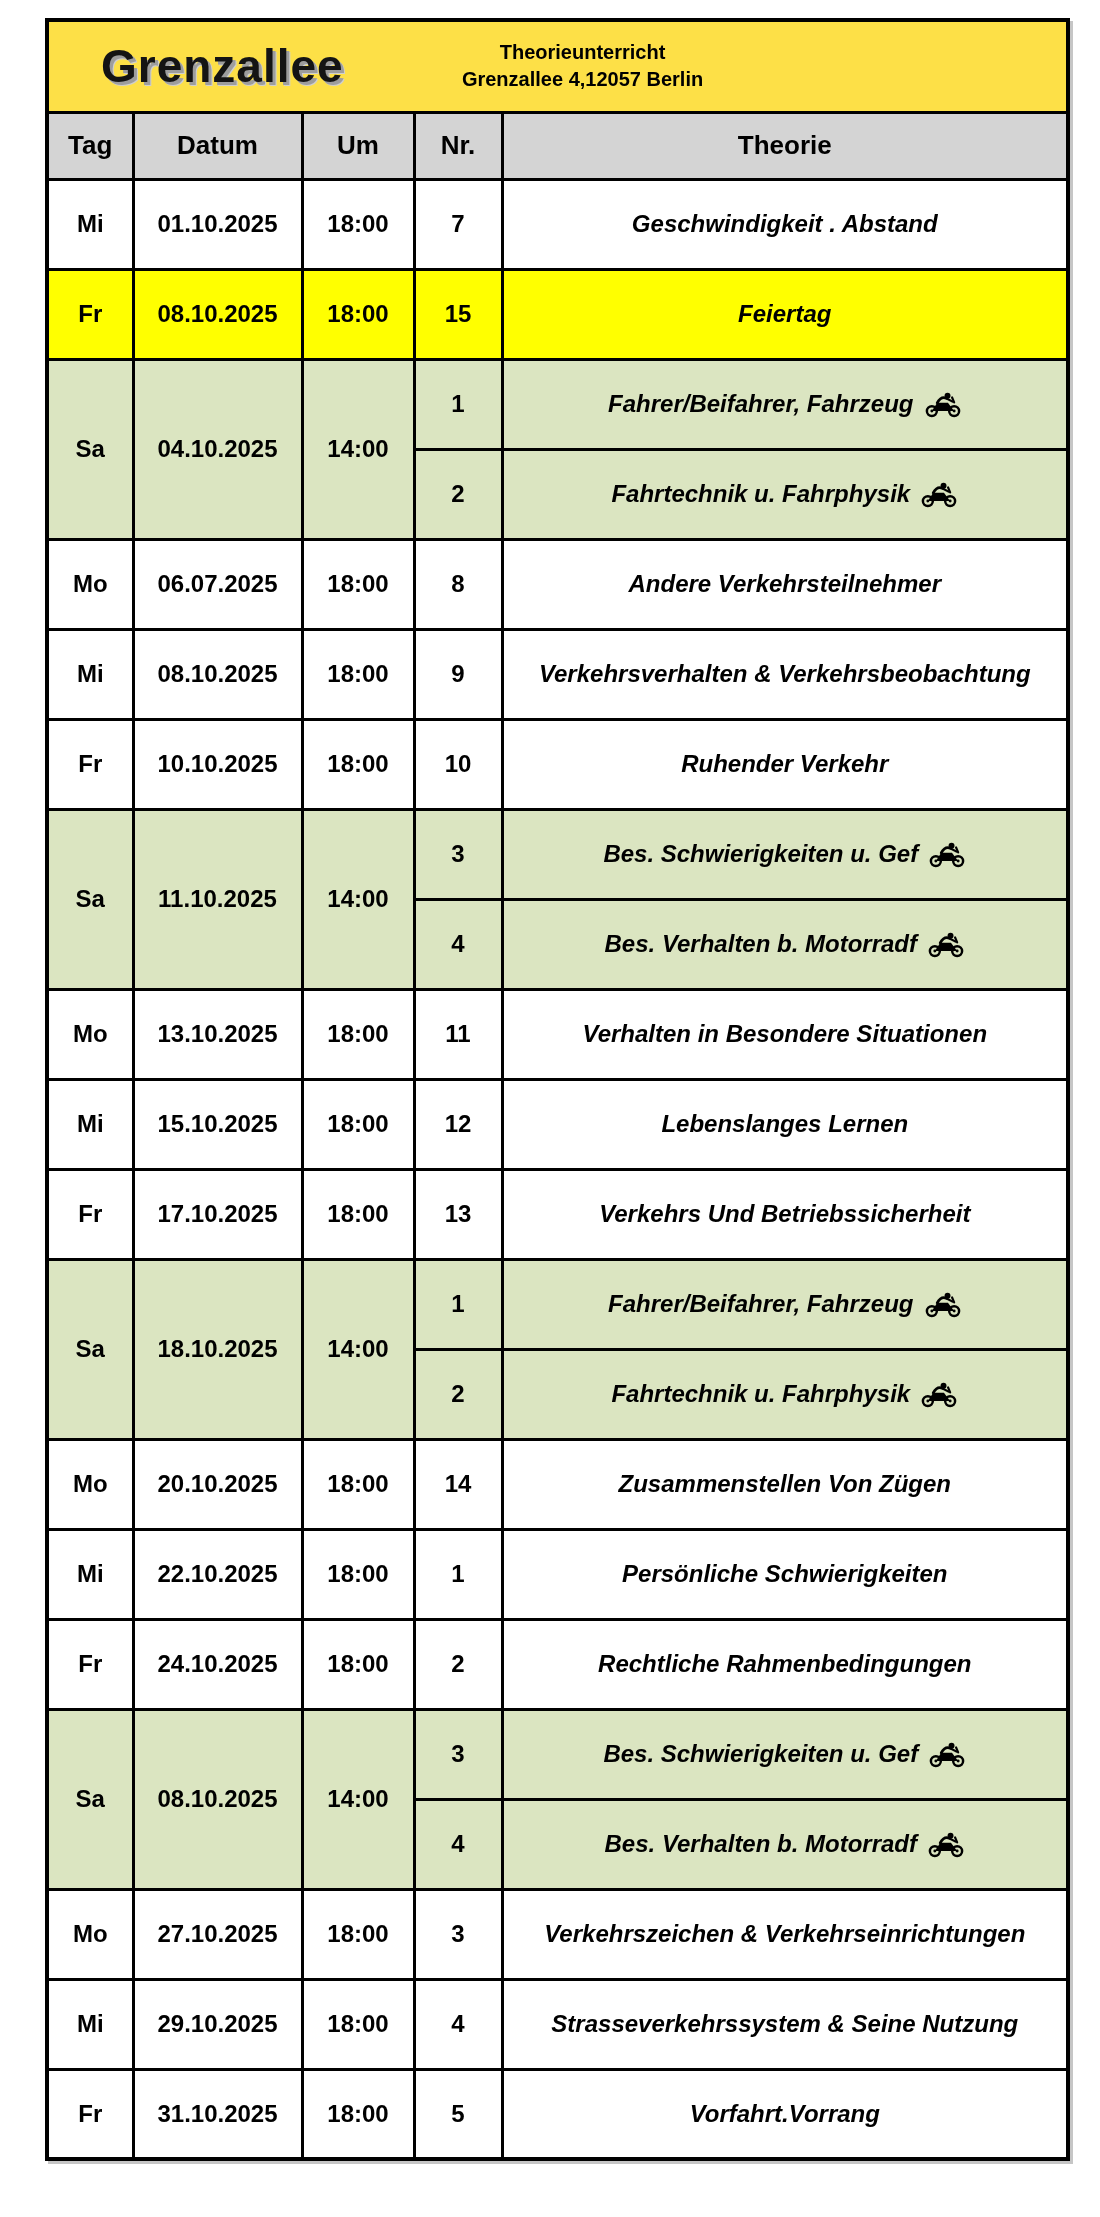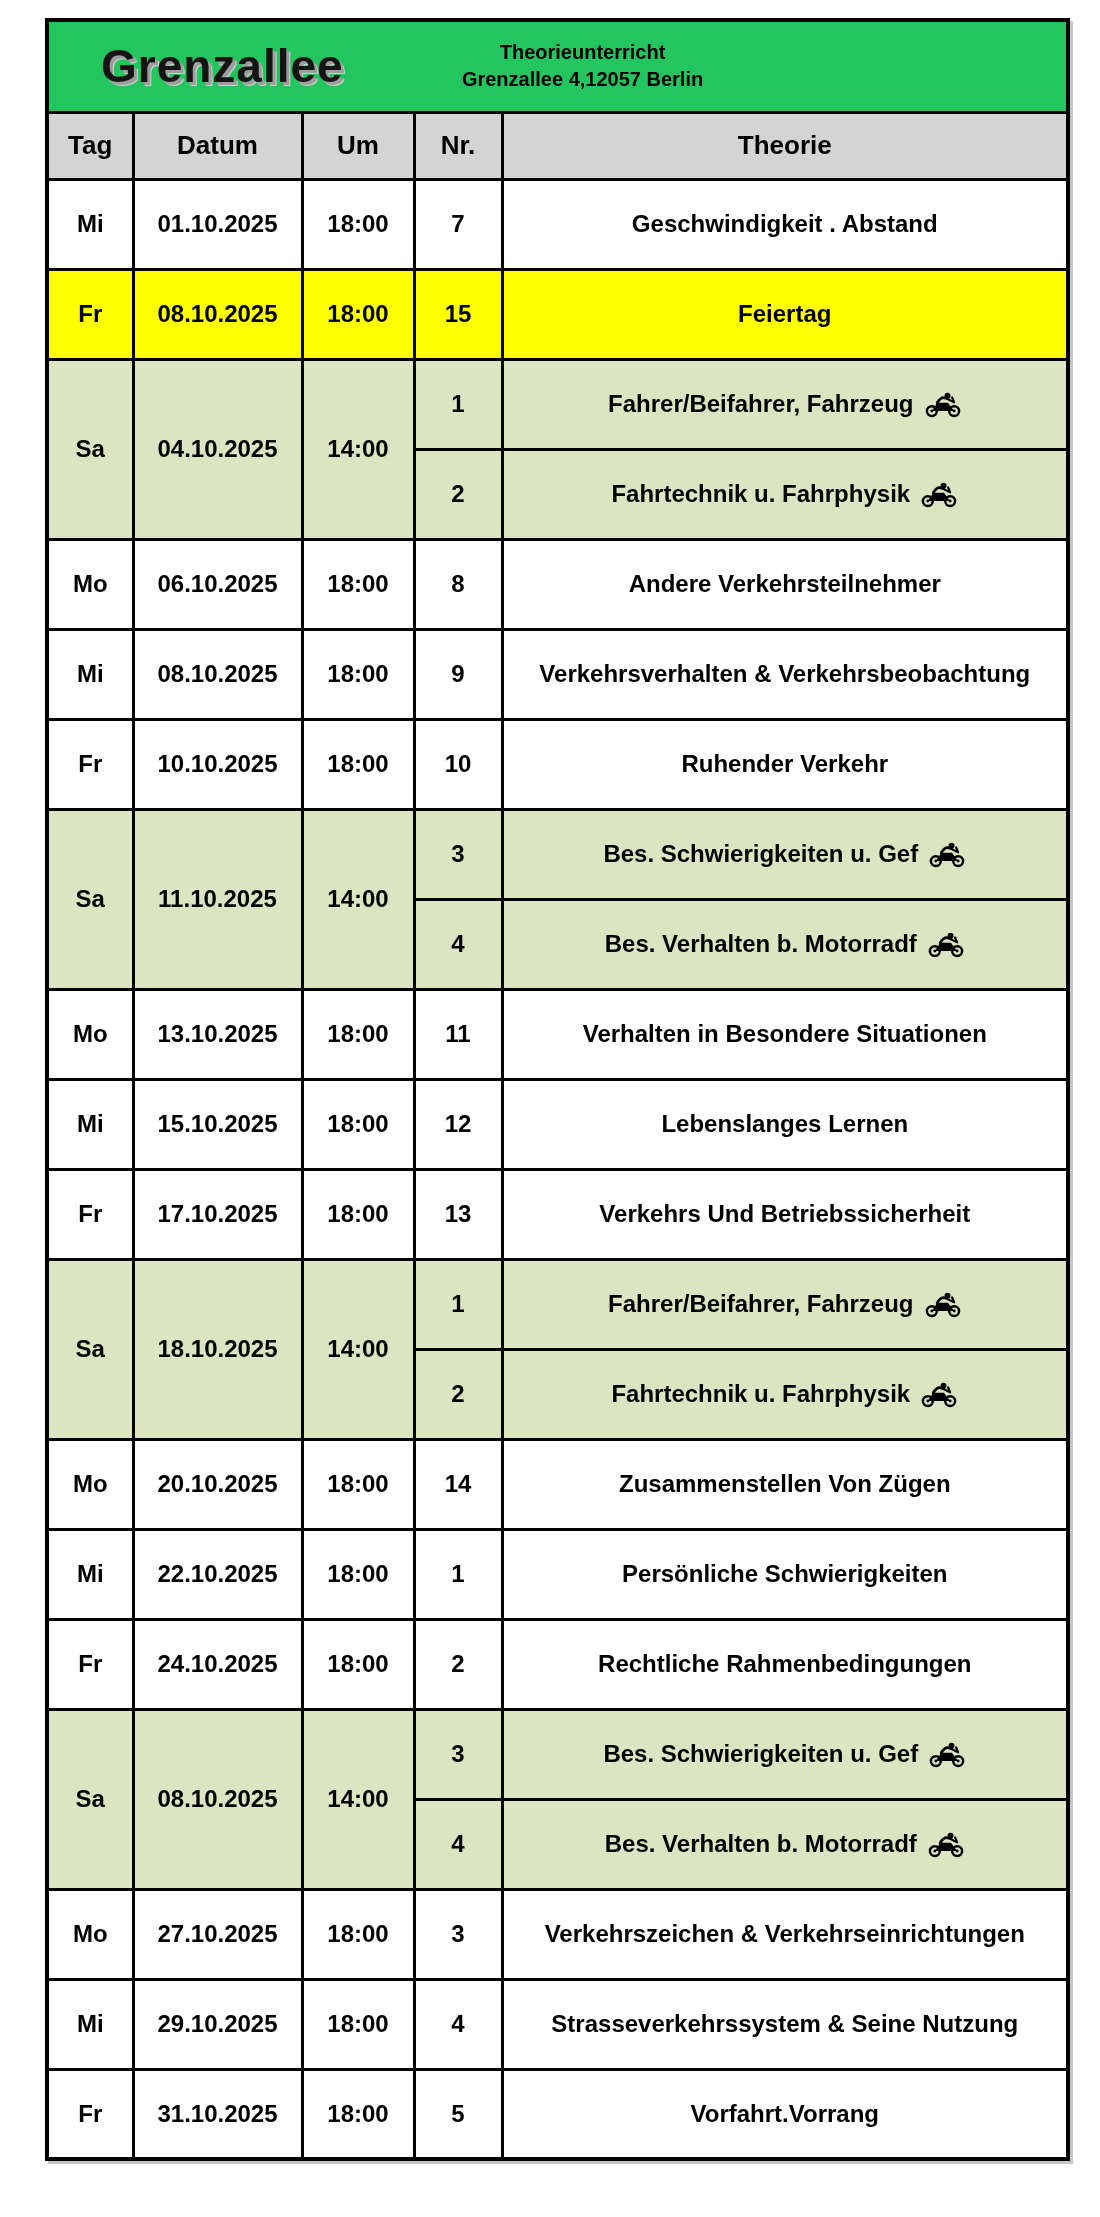--- a/index.html
+++ b/index.html
@@ -14,41 +14,41 @@
     box-shadow:3px 3px 0 #c6c6c6;
     background:#fff;
   }
   td,th{
     border:3px solid var(--border,#000);
     text-align:center;vertical-align:middle;
     overflow:hidden;white-space:nowrap;
   }
   
   tr.band-row{height:92px;}
-  td.band{position:relative;background:#22c55e;}
+  td.band{position:relative;background:#fde047;}
   .logo{
     position:absolute;left:52px;top:50%;transform:translateY(-50%);
     font-size:46px;font-weight:800;letter-spacing:1px;color:#141414;
     text-shadow:3px 3px 0 #9d9d9d, 4px 4px 0 #cfcfcf;
   }
   .band-title{
     position:absolute;left:calc(50% + 25px);top:50%;
     transform:translate(-50%,-50%);
     text-align:center;line-height:1.35;
   }
   .band-title .t1,.band-title .t2{font-size:20px;font-weight:700;}
   
   tr.cols{height:67px;background:var(--header-bg,#d4d4d4);}
   tr.cols th{font-size:26px;font-weight:700;background:var(--header-bg,#d4d4d4);margin-top:26px;}
   
   tbody tr{height:90px;}
   tbody td{font-size:24px;font-weight:700;background:#fff;}
   tbody tr.hl-holiday td{background:var(--holiday,#ffff00);}
   tbody tr.hl-saturday td{background:var(--saturday,#dbe5c1);}
-  td.topic .topic-inner{display:inline-flex;align-items:center;gap:10px;justify-content:flex-start;}
+  td.topic .topic-inner{display:inline-flex;align-items:center;gap:10px;justify-content:flex-start;font-style:italic;}
   svg.moto{width:38px;height:27px;flex:0 0 auto;display:inline-block;}
 </style>
 </head>
 <body>
 
 <div class="table-wrap">
   <table>
     <colgroup>
       <col style="width:86px">
         <col style="width:169px">
@@ -125,21 +125,21 @@
     <path d="M9.5 24 L16 14 L29 14 L36.5 24 Z" fill="#000"></path>
     <path d="M16 14 Q21 5.5 27 8.5" fill="none" stroke="#000" stroke-width="3.4" stroke-linecap="round"></path>
     <circle cx="28.5" cy="5.5" r="3.6" fill="#000"></circle>
     <path d="M28 9 L34.5 12.5" stroke="#000" stroke-width="2.6" stroke-linecap="round"></path>
     <path d="M34 7.5 L36.5 13.5" stroke="#000" stroke-width="2.6" stroke-linecap="round"></path>
   </svg>
             </span></td>
         </tr>
         <tr class="hl-none">
           <td>Mo</td>
-          <td>06.10.2025</td>
+          <td>06.07.2025</td>
           <td>18:00</td>
           <td>8</td>
           <td class="topic"><span class="topic-inner">
               <span>Andere Verkehrsteilnehmer</span>
             </span></td>
         </tr>
         <tr class="hl-none">
           <td>Mi</td>
           <td>08.10.2025</td>
           <td>18:00</td>

